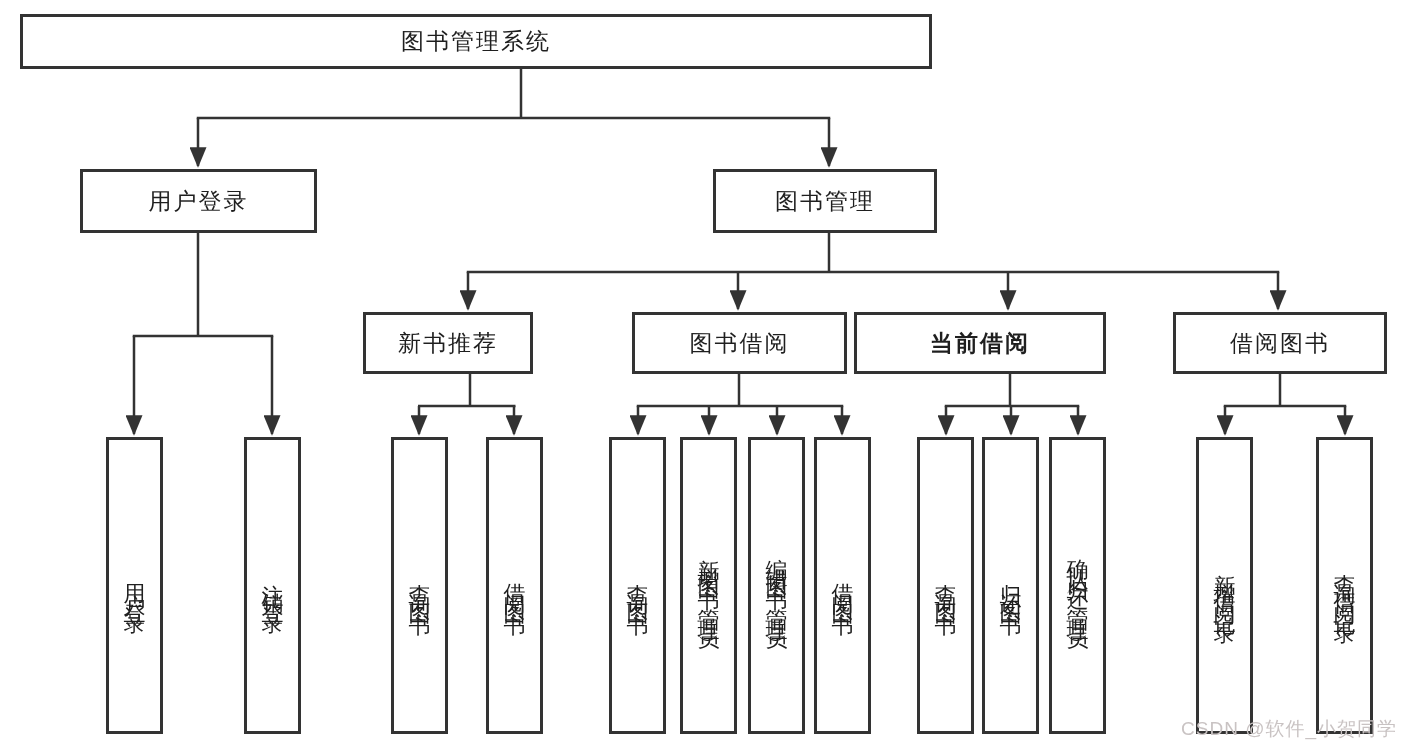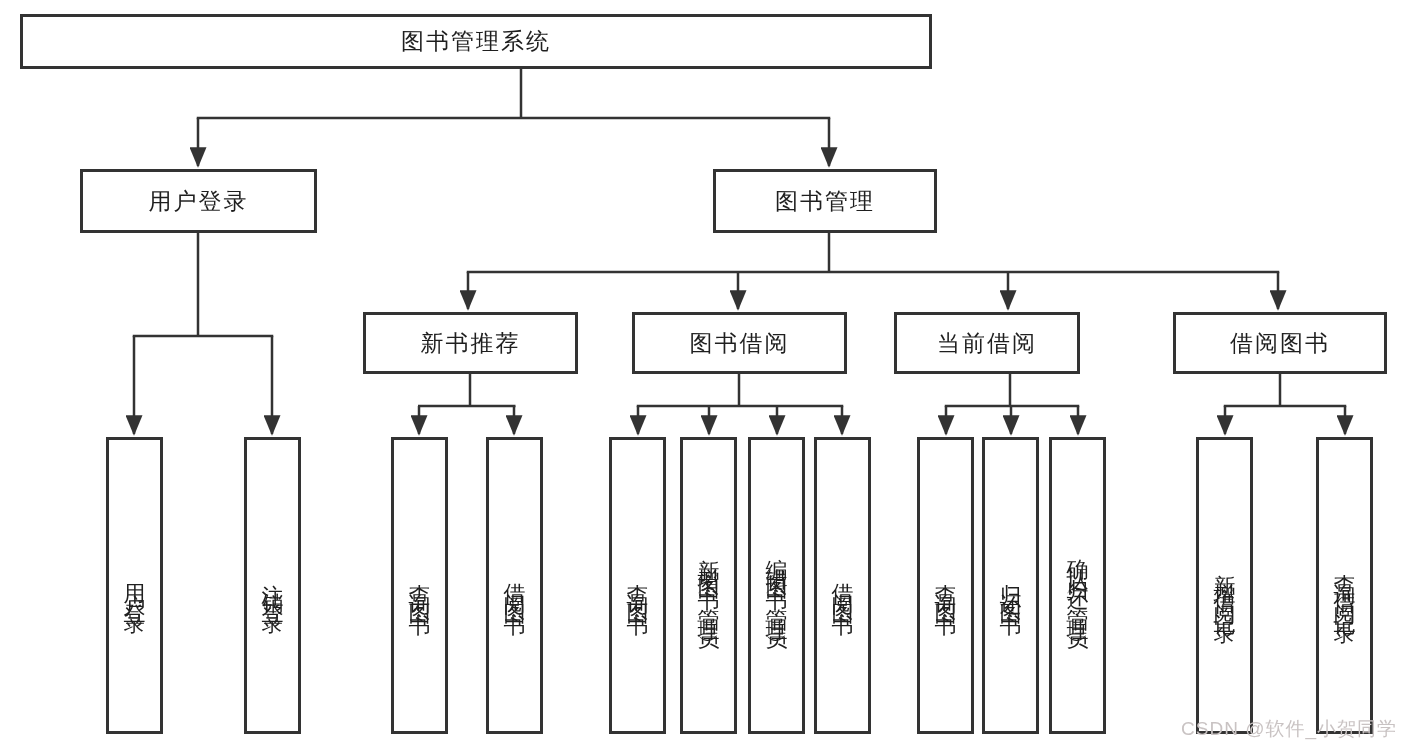--- a/index.html
+++ b/index.html
@@ -89,23 +89,23 @@
       <path d="M1225,406 L1225,434" marker-end="url(#arrow)"></path>
       <path d="M1345,406 L1345,434" marker-end="url(#arrow)"></path>
     </g>
   </svg>
 
   <div class="box hbox" style="left:20px;top:14px;width:912px;height:55px;">图书管理系统</div>
 
   <div class="box hbox" style="left:80px;top:169px;width:237px;height:64px;">用户登录</div>
   <div class="box hbox" style="left:713px;top:169px;width:224px;height:64px;">图书管理</div>
 
-  <div class="box hbox" style="left:363px;top:312px;width:215px;height:62px;">新书推荐</div>
+  <div class="box hbox" style="left:363px;top:312px;width:170px;height:62px;">新书推荐</div>
   <div class="box hbox" style="left:632px;top:312px;width:215px;height:62px;font-family:Liberation Serif, serif;">图书借阅</div>
-  <div class="box hbox" style="left:894px;top:312px;width:186px;height:62px;">当前借阅</div>
+  <div class="box hbox" style="left:854px;top:312px;width:252px;height:62px;font-weight:bold;">当前借阅</div>
   <div class="box hbox" style="left:1173px;top:312px;width:214px;height:62px;">借阅图书</div>
 
   <div class="box leaf" style="left:106px;">用户登录</div>
   <div class="box leaf" style="left:244px;">注销登录</div>
 
   <div class="box leaf" style="left:391px;">查询图书</div>
   <div class="box leaf" style="left:486px;">借阅图书</div>
 
   <div class="box leaf" style="left:609px;">查询图书</div>
   <div class="box leaf" style="left:680px;">新增图书（管理员）</div>

